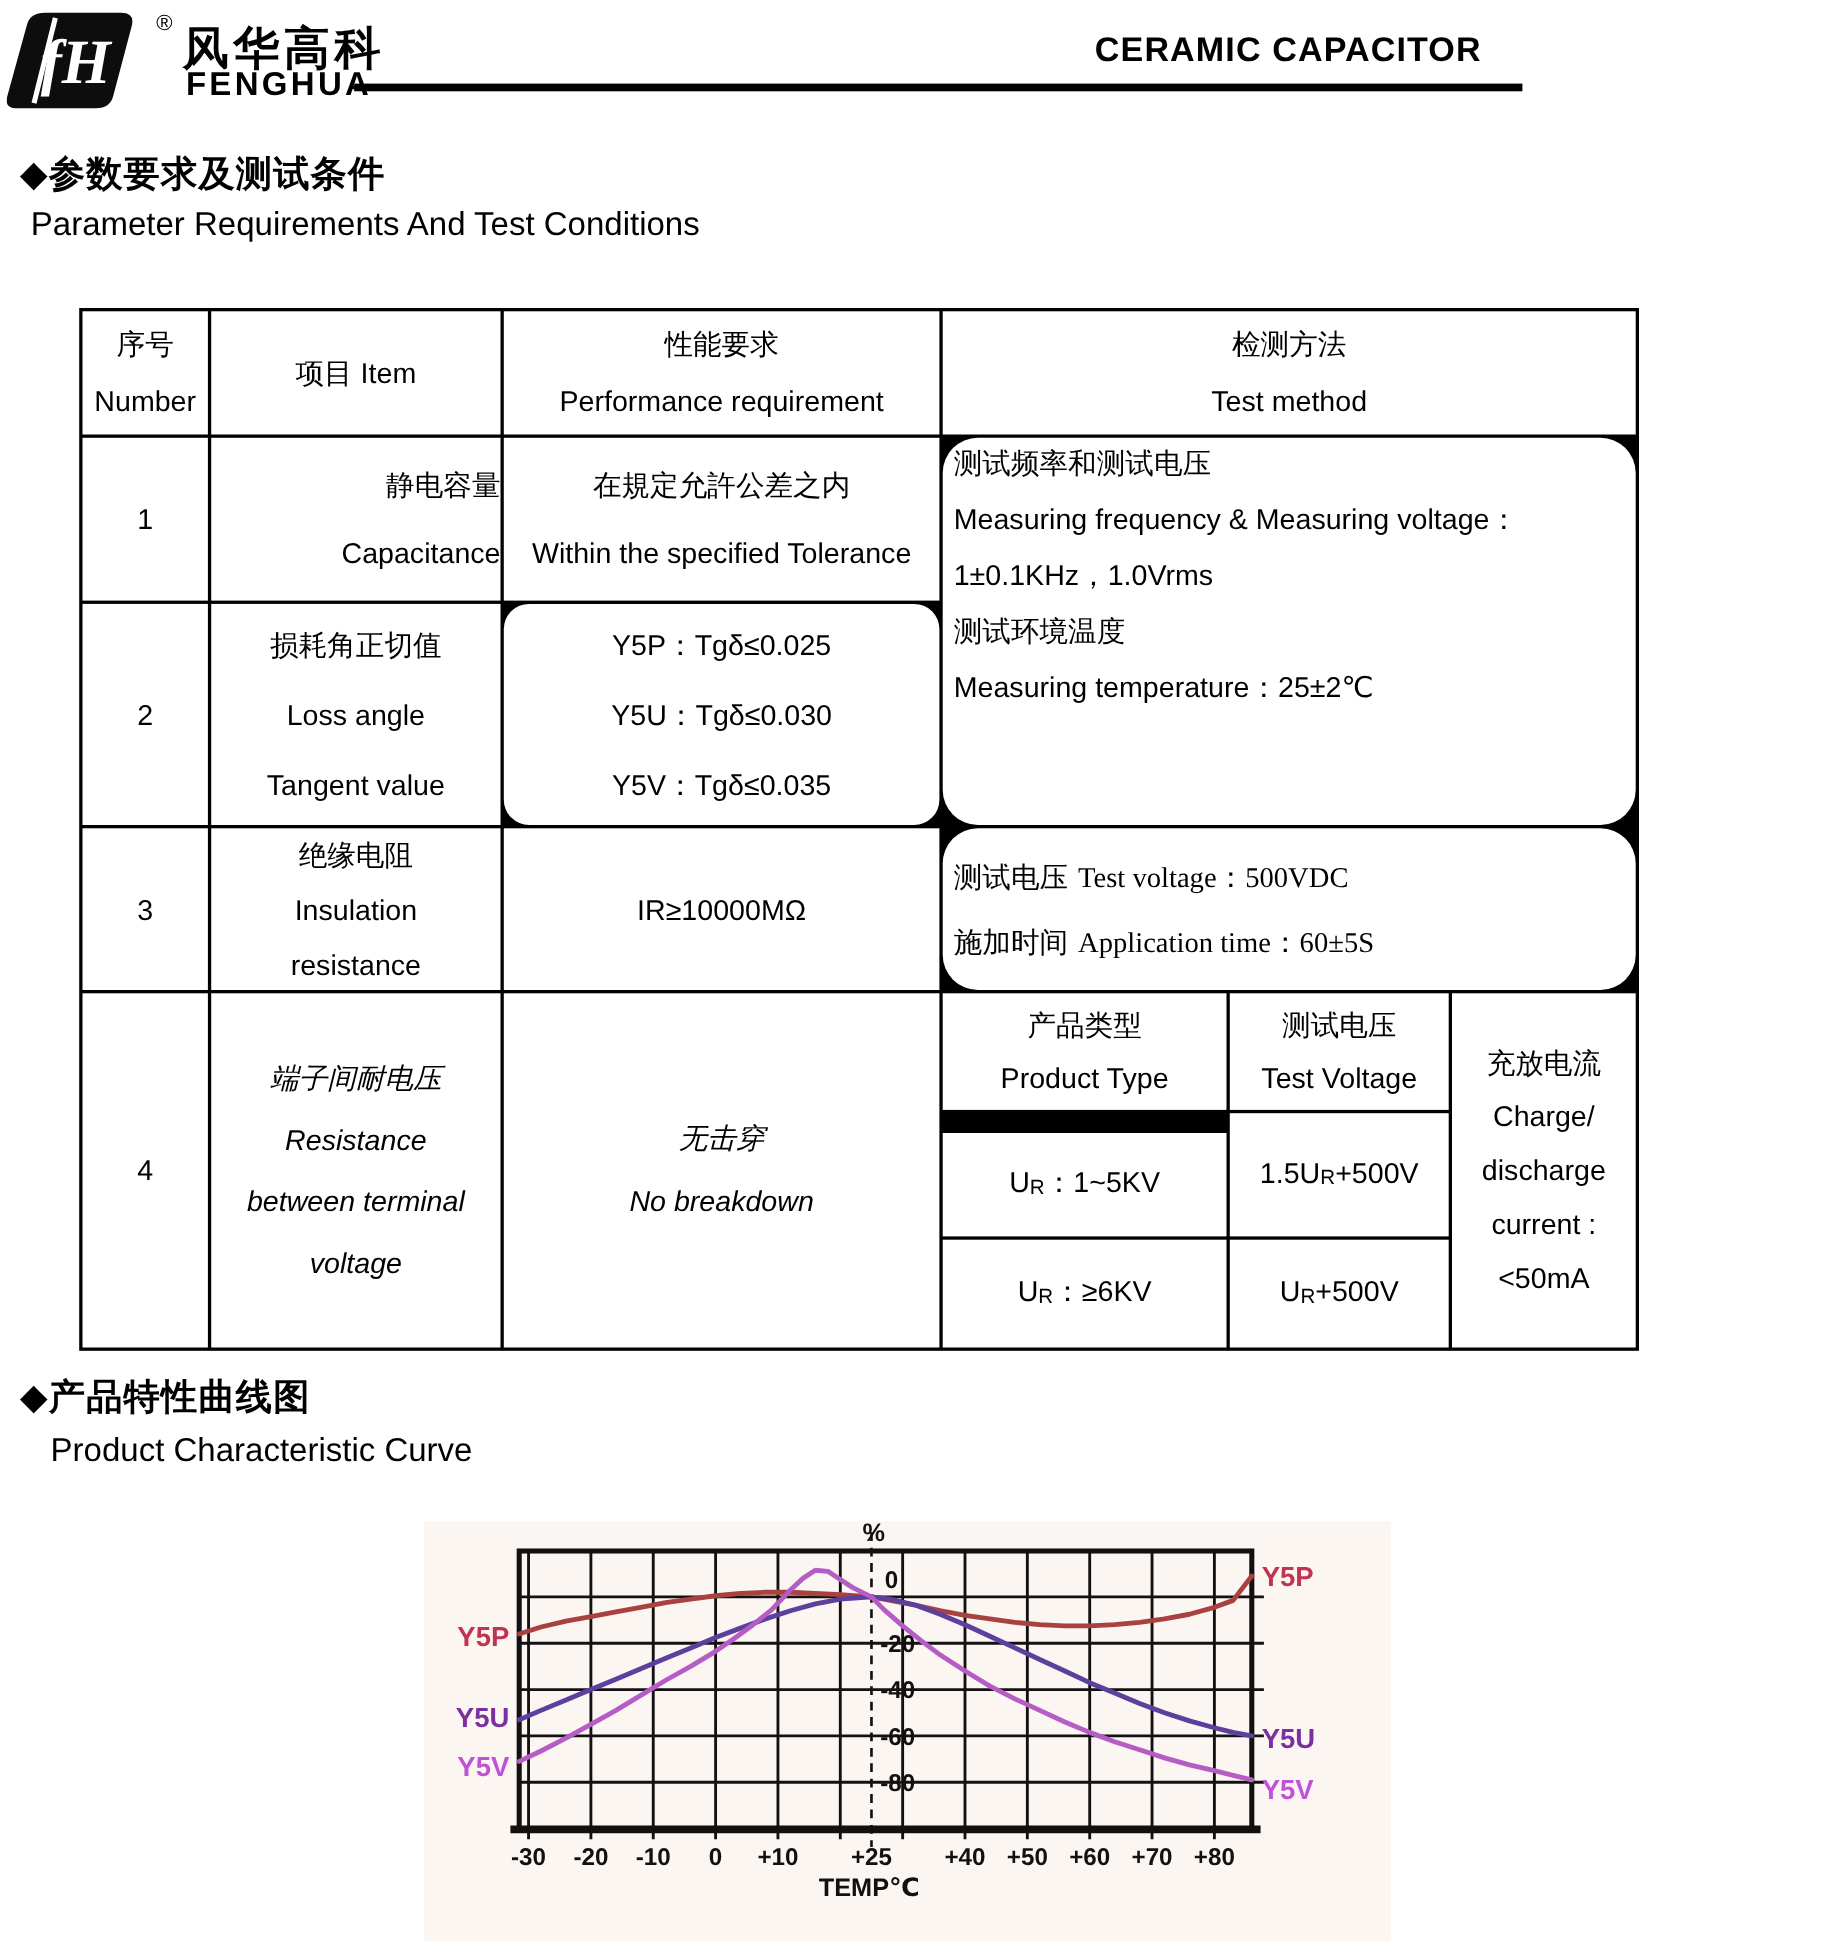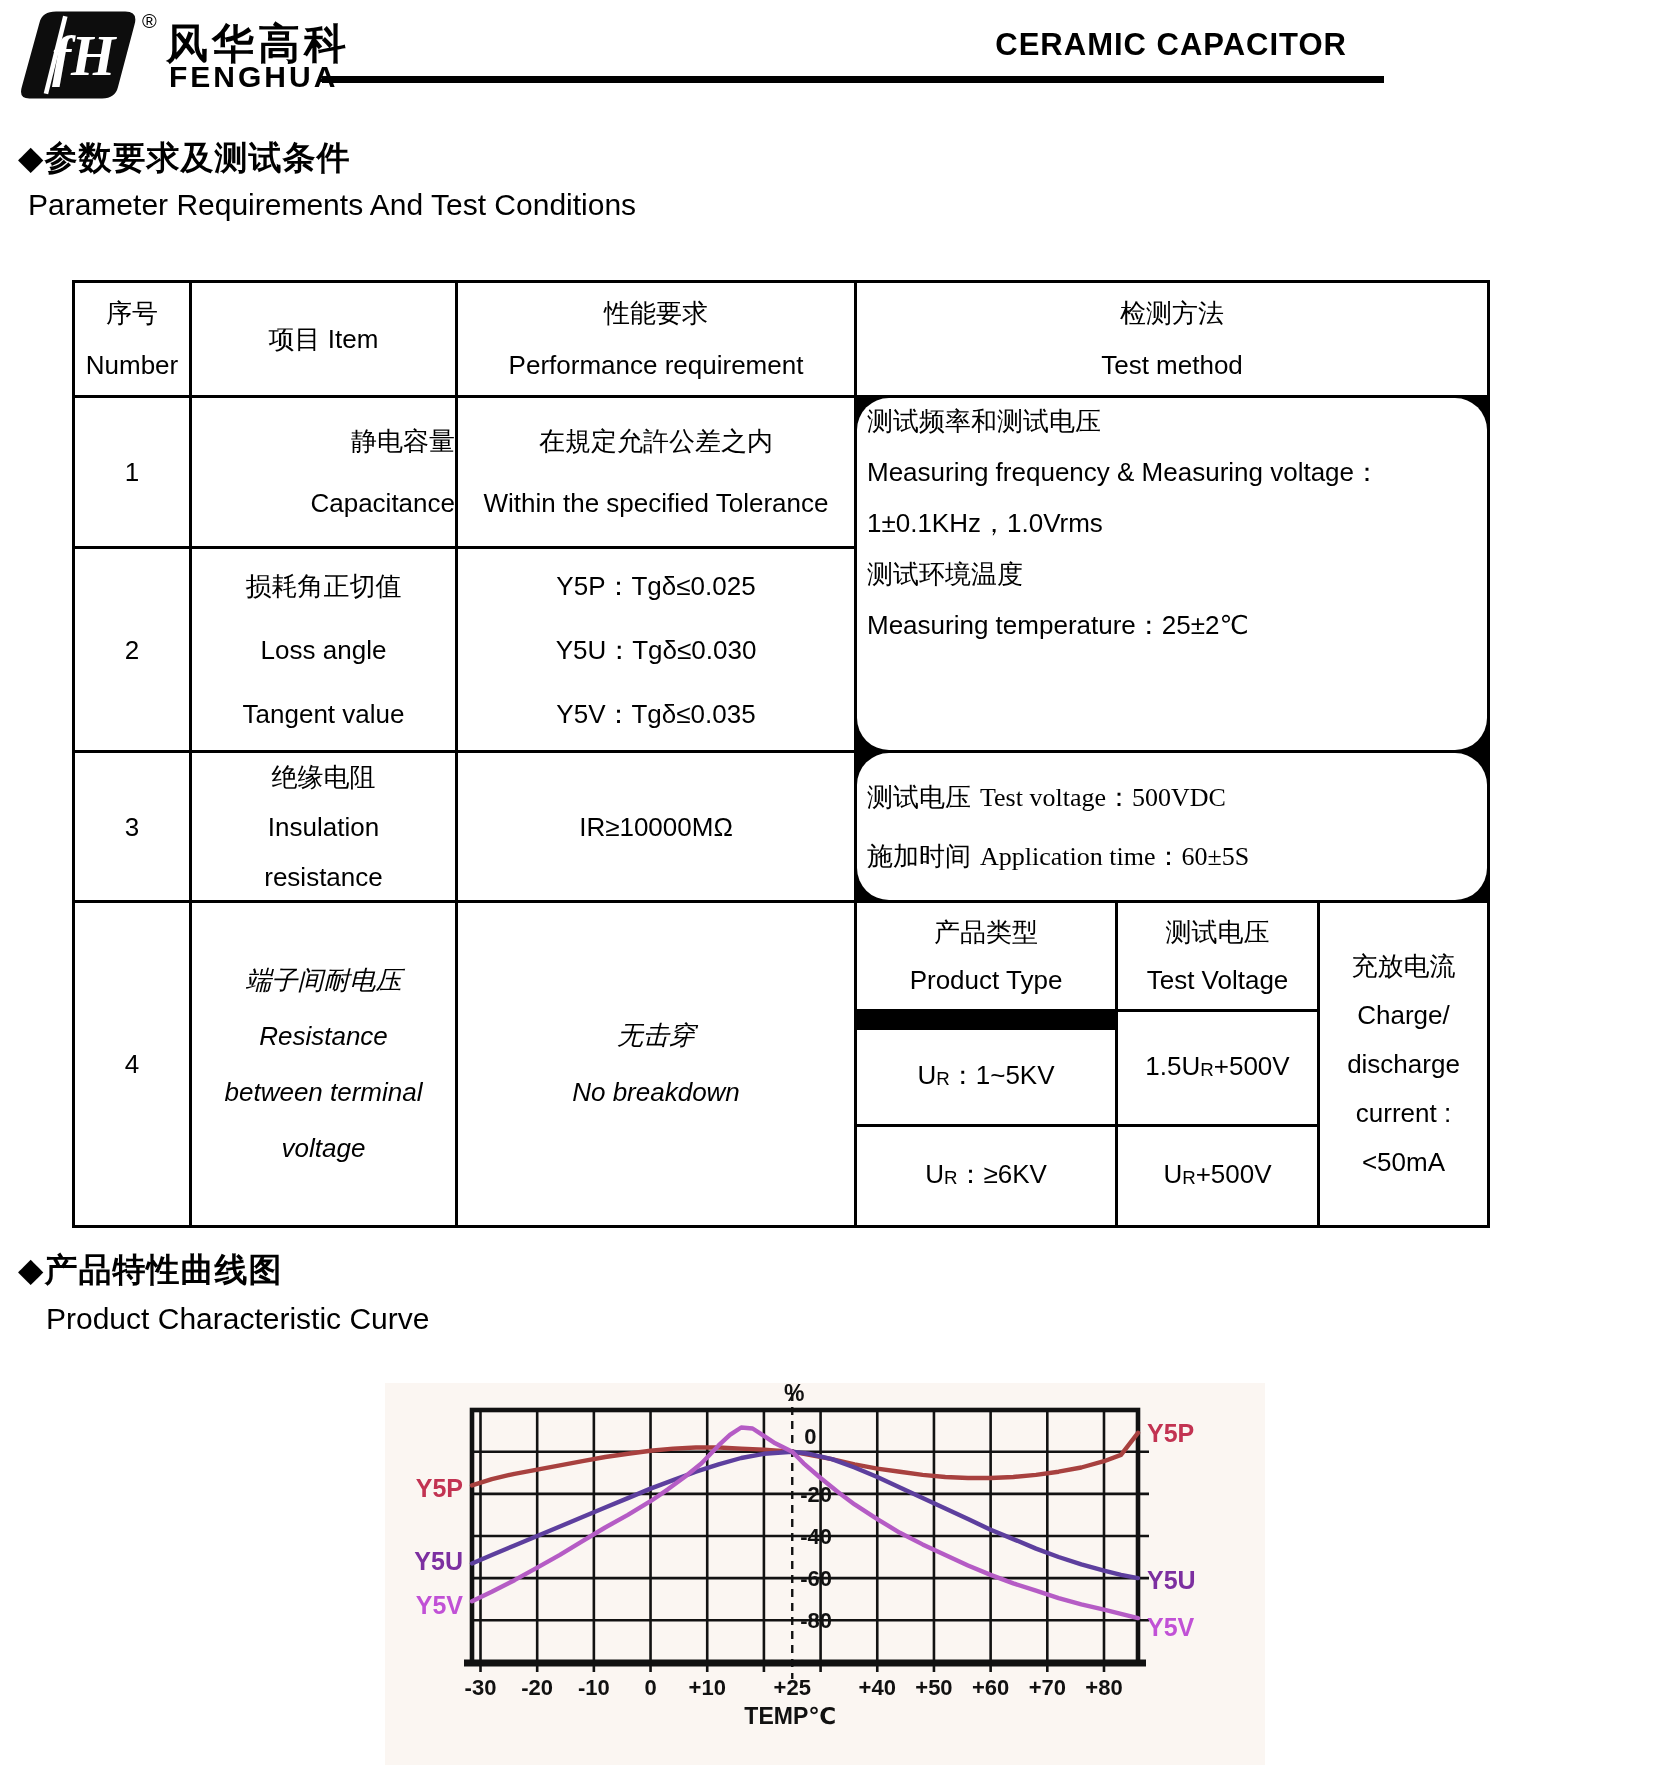--- a/index.html
+++ b/index.html
@@ -30,21 +30,21 @@
   .cnlbl{margin-right:9px;}
   .ursub{font-size:0.72em;vertical-align:-0.06em;}
   
   .chart-svg text{font-family:"Liberation Sans","DejaVu Sans",sans-serif;}
 </style>
 </head>
 <body>
 
 <div class="page">
 
-  <div class="abs" style="left:21px;top:8px;width:120px;height:94px;">
+  <div class="abs" style="left:6px;top:8px;width:120px;height:94px;">
     <svg width="120" height="94" viewBox="0 0 130 100" xmlns="http://www.w3.org/2000/svg">
       <path d="M38,3 L113,3 Q127,3 123,17 L105,85 Q102,97 88,97 L9,97 Q-3,97 1,84 L20,15 Q23,3 38,3 Z" fill="#0d0d0d"></path>
       <line x1="27" y1="92" x2="48" y2="8" stroke="#ffffff" stroke-width="5"></line>
       <text x="68" y="72" font-size="62" font-weight="bold" font-style="italic" text-anchor="middle" fill="#ffffff" font-family="Liberation Serif, serif">fH</text>
     </svg>
   </div>
   <div class="abs reg" style="left:142px;top:10px;">®</div>
   <div class="abs brand-cn" style="left:166px;top:16px;">风华高科</div>
   <div class="abs brand-en" style="left:169px;top:60px;">FENGHUA</div>
   <div class="abs doc-title" style="top:27px;right:312px;">CERAMIC CAPACITOR</div>
@@ -91,21 +91,21 @@
     </div>
 
     <div class="cell" style="grid-column:1;grid-row:3;">
       <div class="tl">2</div>
     </div>
     <div class="cell gap34" style="grid-column:2;grid-row:3;">
       <div class="tl">损耗角正切值</div>
       <div class="tl">Loss angle</div>
       <div class="tl">Tangent value</div>
     </div>
-    <div class="cell gap34" style="grid-column:3;grid-row:3;">
+    <div class="cell gap34" style="grid-column:3;grid-row:3;border-radius:23px;">
       <div class="tl">Y5P：Tgδ≤0.025</div>
       <div class="tl">Y5U：Tgδ≤0.030</div>
       <div class="tl">Y5V：Tgδ≤0.035</div>
     </div>
 
     <div class="cell" style="grid-column:1;grid-row:4;">
       <div class="tl">3</div>
     </div>
     <div class="cell gap20" style="grid-column:2;grid-row:4;">
       <div class="tl">绝缘电阻</div>

